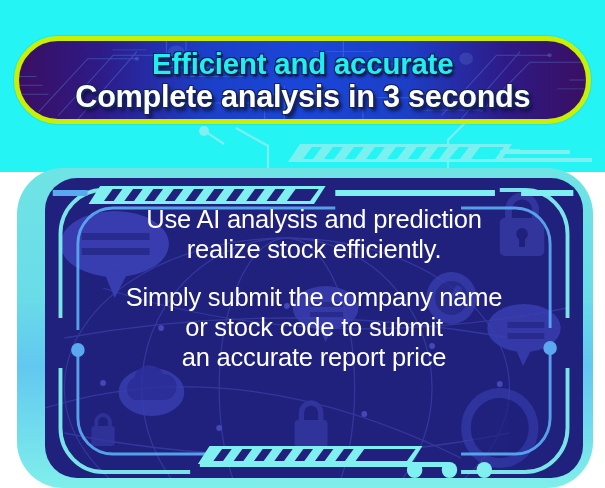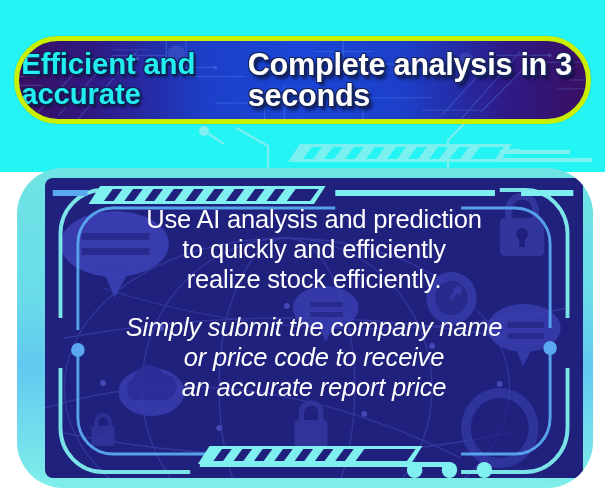--- a/index.html
+++ b/index.html
@@ -30,21 +30,21 @@
     box-sizing:border-box;
     background:linear-gradient(90deg,
         #3A0F62 0%, #2E1A86 14%, #1C3FC8 33%,
         #1A46D8 50%, #1C3FC8 68%, #2E1A86 86%, #3A0F62 100%);
     overflow:hidden;
     box-shadow:0 0 0 1px rgba(0,0,0,0.06);
   }
   .banner-circuit{position:absolute;left:0;top:0;width:100%;height:100%;opacity:.55;}
   .banner-text{
     position:absolute;left:0;top:0;width:100%;height:100%;
-    display:flex;align-items:center;justify-content:center;
+    display:flex;flex-direction:column;align-items:center;justify-content:center;
     line-height:1;
   }
   .ttl1{
     font-size:30px;font-weight:bold;color:#22EDF0;
     letter-spacing:-0.2px;
     text-shadow:
        2px 2px 0 #10204f, -1px -1px 0 #10204f, 1px -1px 0 #10204f, -1px 1px 0 #10204f,
        2px 3px 3px rgba(5,10,40,.75);
     margin-bottom:2px;
     transform:scaleX(.98);
@@ -61,36 +61,36 @@
   
   .card-outer{
     position:absolute;left:17px;top:168px;width:576px;height:320px;
     border-radius:46px 46px 46px 46px;
     background:linear-gradient(180deg,#6FE4E4 0%, #69DCE8 40%, #62C8F0 62%, #7FEFEA 100%);
     box-sizing:border-box;
     overflow:hidden;
   }
   .card-inner{
     position:absolute;left:10px;top:10px;right:10px;bottom:10px;
-    border-radius:8px;
+    border-radius:32px;
     background:#20217C;
     overflow:hidden;
     margin-left:18px;
   }
   .card-bg-net{position:absolute;left:0;top:0;width:100%;height:100%;opacity:1;}
   .card-frame{position:absolute;left:0;top:0;width:100%;height:100%;}
 
   .body-text{
     position:absolute;left:0;top:0;width:100%;height:100%;
     display:flex;flex-direction:column;align-items:center;justify-content:flex-start;
     padding-top:26px;box-sizing:border-box;
     color:#ffffff;text-align:center;
   }
   .para{font-size:25.5px;line-height:30px;font-weight:400;letter-spacing:-0.2px;}
-  .para.p2{margin-top:18px;font-style:italic;}
+  .para.p2{margin-top:18px;}
 
   .white-gap-l{position:absolute;left:0;top:172px;width:17px;height:316px;background:#fff;}
   .white-gap-r{position:absolute;right:0;top:176px;width:12px;height:300px;background:#fff;}
 </style>
 </head>
 <body>
 
 <div id="stage">
 
   <div class="cyan-band"></div>
@@ -289,26 +289,25 @@
         <g>
           <circle cx="382" cy="292" r="8" fill="#7FEFEF"></circle>
           <circle cx="418" cy="292" r="8" fill="#7FEFEF"></circle>
           <circle cx="454" cy="292" r="8" fill="#7FEFEF"></circle>
         </g>
       </svg>
 
       <div class="body-text">
         <div class="para p1">
           <div>Use AI analysis and prediction</div>
-          <div>to quickly and efficiently</div>
           <div>realize stock efficiently.</div>
         </div>
         <div class="para p2">
           <div>Simply submit the company name</div>
-          <div>or price code to receive</div>
+          <div>or stock code to submit</div>
           <div>an accurate report price</div>
         </div>
       </div>
 
     </div>
   </div>
 
   <div class="white-gap-l"></div>
   <div class="white-gap-r"></div>
 

